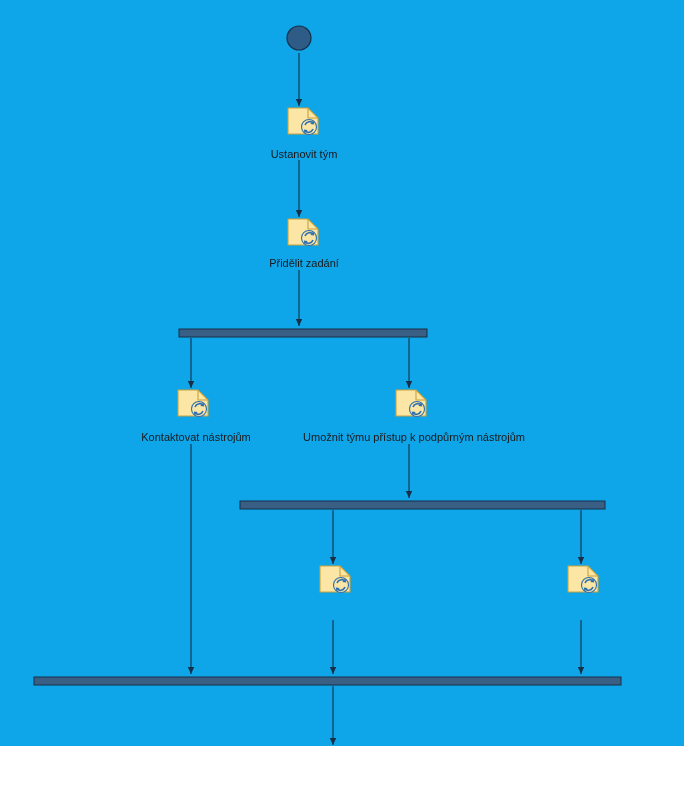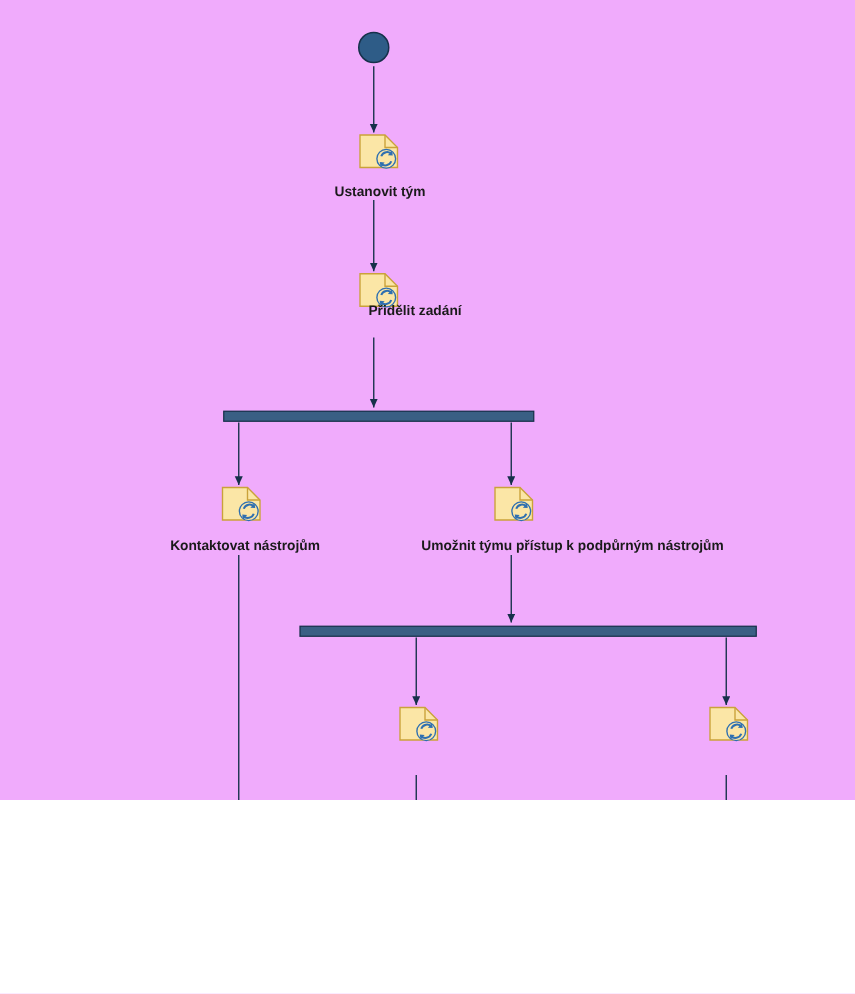--- a/index.html
+++ b/index.html
@@ -6,24 +6,23 @@
     margin: 0;
     padding: 0;
     background: #ffffff;
   }
   body {
     font-family: "Liberation Sans", sans-serif;
   }
   #canvas {
     position: relative;
     width: 684px;
-    height: 640px;
-    background: #f0abfc;
+    height: 746px;
+    background: #0ea5e9;
     overflow: hidden;
-    font-weight: bold;
   }
   svg.diagram-layer {
     position: absolute;
     left: 0;
     top: 0;
     width: 684px;
     height: 795px;
   }
   .node-label {
     position: absolute;
@@ -129,17 +128,17 @@
       <path d="M588,566 L588,576 L598,576" fill="none" stroke="#caa23a" stroke-width="1.1"></path>
       <circle cx="589" cy="585" r="7.5" fill="#fbe6a6" stroke="#2e6fb0" stroke-width="1.1"></circle>
       <path d="M585,583 a5,5 0 0 1 8.5,-1.6" fill="none" stroke="#2e6fb0" stroke-width="1.6"></path>
       <path d="M593.5,578.5 L594.2,582.4 L590.3,582.1 Z" fill="#2e6fb0"></path>
       <path d="M593,587 a5,5 0 0 1 -8.5,1.6" fill="none" stroke="#2e6fb0" stroke-width="1.6"></path>
       <path d="M584.5,591.5 L583.8,587.6 L587.7,587.9 Z" fill="#2e6fb0"></path>
     </g>
   </svg>
 
   <div class="node-label" style="left:304px; top:148px;">Ustanovit tým</div>
-  <div class="node-label" style="left:304px; top:243px;margin-left:28px;">Přidělit zadání</div>
+  <div class="node-label" style="left:304px; top:257px;">Přidělit zadání</div>
   <div class="node-label" style="left:196px; top:431px;">Kontaktovat nástrojům</div>
-  <div class="node-label" style="left:414px; top:431px;margin-left:44px;">Umožnit týmu přístup k podpůrným nástrojům</div>
+  <div class="node-label" style="left:414px; top:431px;">Umožnit týmu přístup k podpůrným nástrojům</div>
 
 </div>
 
 </body></html>

